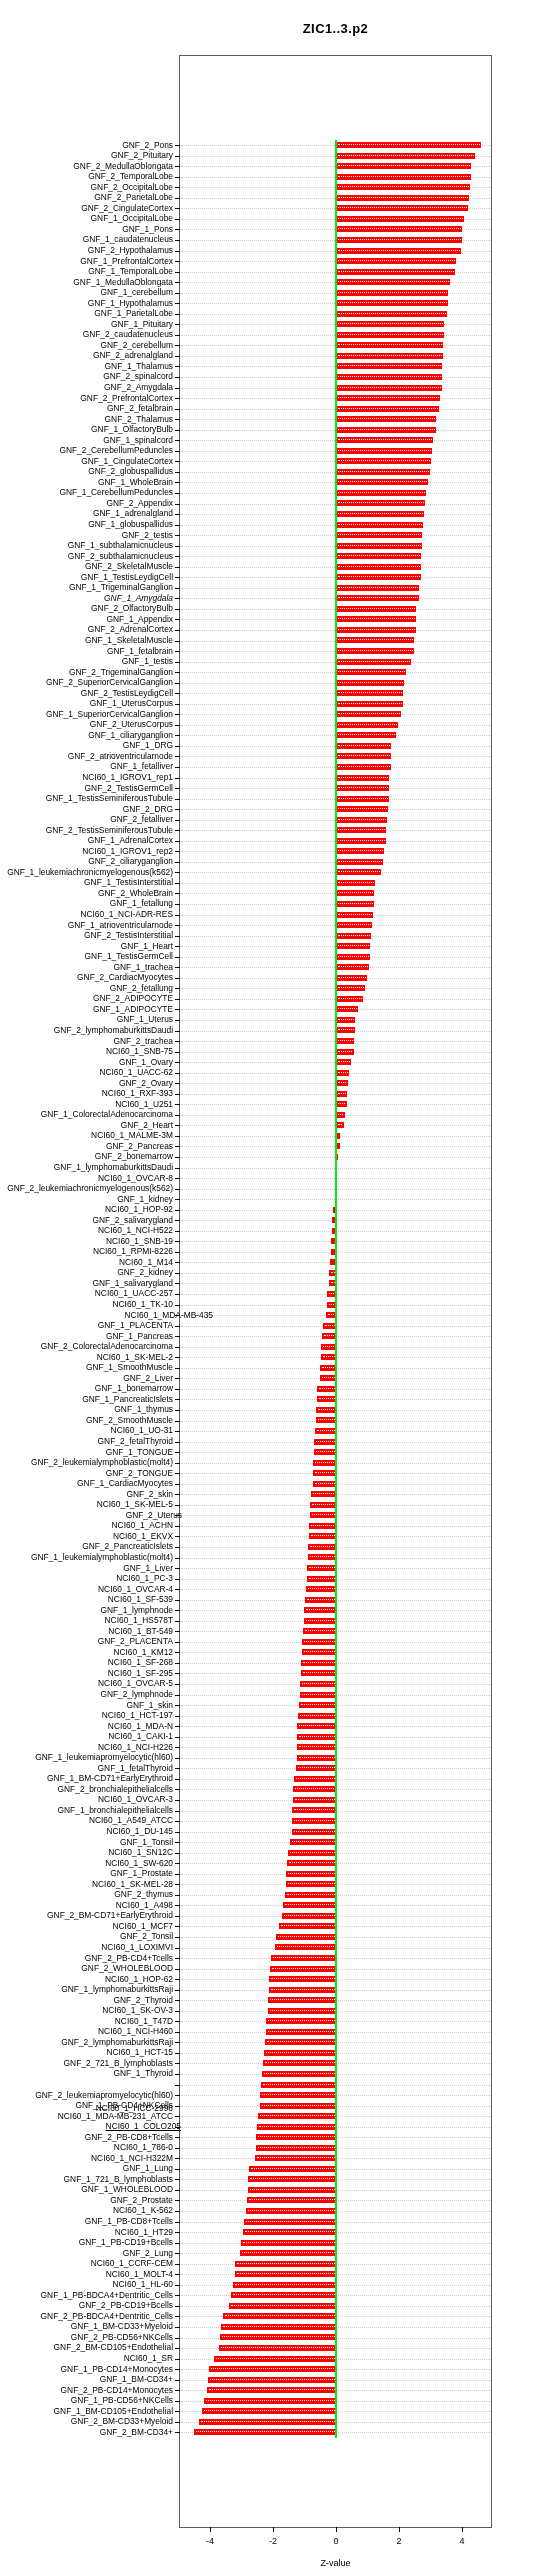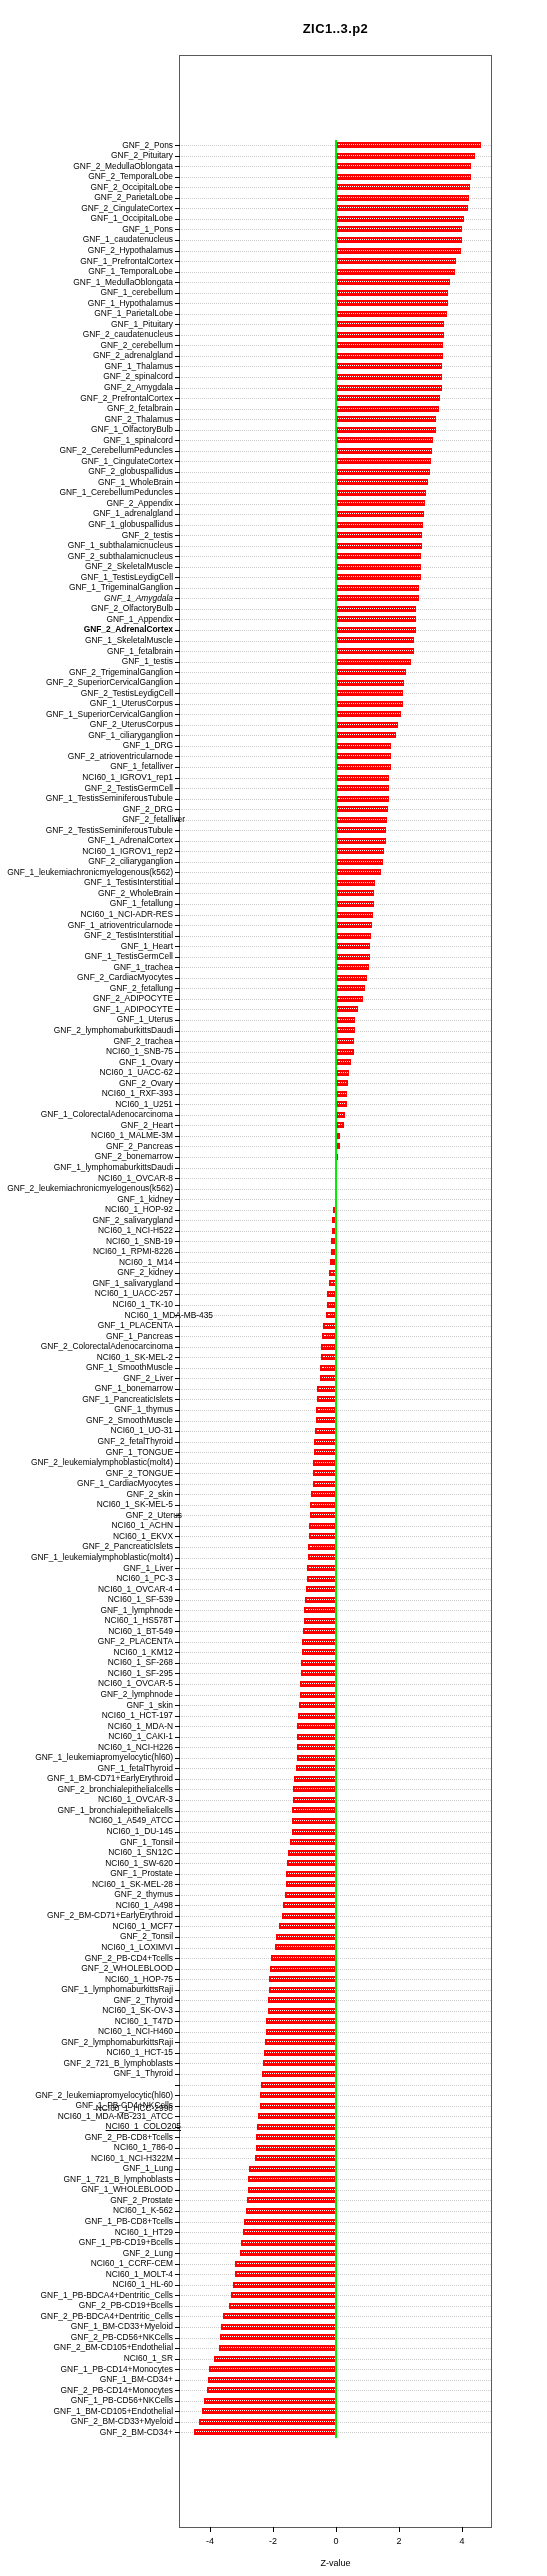--- a/index.html
+++ b/index.html
@@ -311,21 +311,21 @@
       <div class="leader" style="left: 181px; width: 310px; top: 619px; border-top-color: rgb(205, 205, 205);"></div>
       <div class="bar" style="top: 616px; height: 6px; background: rgb(255, 0, 0); left: 336px; width: 80px;">
         <div class="bar-dots"></div>
       </div>
       <div class="row-label" style="left: 0px; width: 173px; top: 615px;">GNF_1_Appendix</div>
       <div class="row-tick" style="left: 175px; width: 4.6px; top: 619px;"></div>
       <div class="leader" style="left: 181px; width: 310px; top: 630px; border-top-color: rgb(205, 205, 205);"></div>
       <div class="bar" style="top: 627px; height: 6px; background: rgb(255, 0, 0); left: 336px; width: 80px;">
         <div class="bar-dots"></div>
       </div>
-      <div class="row-label" style="left: 0px; width: 173px; top: 625px; font-weight: bold;">GNF_2_AdrenalCortex</div>
+      <div class="row-label" style="left: 0px; width: 173px; top: 625px;">GNF_2_AdrenalCortex</div>
       <div class="row-tick" style="left: 175px; width: 4.6px; top: 630px;"></div>
       <div class="leader" style="left: 181px; width: 310px; top: 641px; border-top-color: rgb(205, 205, 205);"></div>
       <div class="bar" style="top: 637px; height: 6px; background: rgb(255, 0, 0); left: 336px; width: 78px;">
         <div class="bar-dots"></div>
       </div>
       <div class="row-label" style="left: 0px; width: 173px; top: 636px;">GNF_1_SkeletalMuscle</div>
       <div class="row-tick" style="left: 175px; width: 4.6px; top: 641px;"></div>
       <div class="leader" style="left: 181px; width: 310px; top: 651px; border-top-color: rgb(205, 205, 205);"></div>
       <div class="bar" style="top: 648px; height: 6px; background: rgb(255, 0, 0); left: 336px; width: 78px;">
         <div class="bar-dots"></div>
@@ -419,21 +419,21 @@
       <div class="leader" style="left: 181px; width: 310px; top: 809px; border-top-color: rgb(205, 205, 205);"></div>
       <div class="bar" style="top: 806px; height: 6px; background: rgb(255, 0, 0); left: 336px; width: 52px;">
         <div class="bar-dots"></div>
       </div>
       <div class="row-label" style="left: 0px; width: 173px; top: 805px;">GNF_2_DRG</div>
       <div class="row-tick" style="left: 175px; width: 4.6px; top: 809px;"></div>
       <div class="leader" style="left: 181px; width: 310px; top: 820px; border-top-color: rgb(205, 205, 205);"></div>
       <div class="bar" style="top: 817px; height: 6px; background: rgb(255, 0, 0); left: 336px; width: 51px;">
         <div class="bar-dots"></div>
       </div>
-      <div class="row-label" style="left: 0px; width: 173px; top: 815px; padding-left: 12px;">GNF_2_fetalliver</div>
+      <div class="row-label" style="left: 0px; width: 173px; top: 815px;">GNF_2_fetalliver</div>
       <div class="row-tick" style="left: 175px; width: 4.6px; top: 820px;"></div>
       <div class="leader" style="left: 181px; width: 310px; top: 830px; border-top-color: rgb(205, 205, 205);"></div>
       <div class="bar" style="top: 827px; height: 6px; background: rgb(255, 0, 0); left: 336px; width: 50px;">
         <div class="bar-dots"></div>
       </div>
       <div class="row-label" style="left: 0px; width: 173px; top: 826px;">GNF_2_TestisSeminiferousTubule</div>
       <div class="row-tick" style="left: 175px; width: 4.6px; top: 830px;"></div>
       <div class="leader" style="left: 181px; width: 310px; top: 841px; border-top-color: rgb(205, 205, 205);"></div>
       <div class="bar" style="top: 838px; height: 6px; background: rgb(255, 0, 0); left: 336px; width: 50px;">
         <div class="bar-dots"></div>
@@ -1053,21 +1053,21 @@
       <div class="leader" style="left: 181px; width: 310px; top: 1969px; border-top-color: rgb(205, 205, 205);"></div>
       <div class="bar" style="top: 1966px; height: 6px; background: rgb(255, 0, 0); left: 270px; width: 65px;">
         <div class="bar-dots"></div>
       </div>
       <div class="row-label" style="left: 0px; width: 173px; top: 1964px;">GNF_2_WHOLEBLOOD</div>
       <div class="row-tick" style="left: 175px; width: 4.6px; top: 1969px;"></div>
       <div class="leader" style="left: 181px; width: 310px; top: 1979px; border-top-color: rgb(205, 205, 205);"></div>
       <div class="bar" style="top: 1976px; height: 6px; background: rgb(255, 0, 0); left: 269px; width: 67px;">
         <div class="bar-dots"></div>
       </div>
-      <div class="row-label" style="left: 0px; width: 173px; top: 1975px;">NCI60_1_HOP-75</div>
+      <div class="row-label" style="left: 0px; width: 173px; top: 1975px;">NCI60_1_HOP-62</div>
       <div class="row-tick" style="left: 175px; width: 4.6px; top: 1979px;"></div>
       <div class="leader" style="left: 181px; width: 310px; top: 1990px; border-top-color: rgb(205, 205, 205);"></div>
       <div class="bar" style="top: 1987px; height: 6px; background: rgb(255, 0, 0); left: 269px; width: 67px;">
         <div class="bar-dots"></div>
       </div>
       <div class="row-label" style="left: 0px; width: 173px; top: 1985px;">GNF_1_lymphomaburkittsRaji</div>
       <div class="row-tick" style="left: 175px; width: 4.6px; top: 1990px;"></div>
       <div class="leader" style="left: 181px; width: 310px; top: 2000px; border-top-color: rgb(205, 205, 205);"></div>
       <div class="bar" style="top: 1997px; height: 6px; background: rgb(255, 0, 0); left: 268px; width: 68px;">
         <div class="bar-dots"></div>

